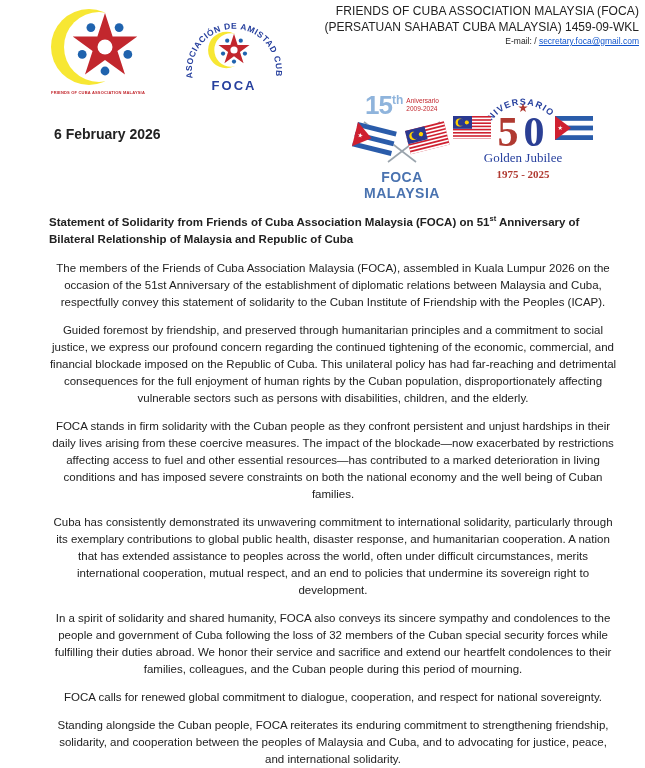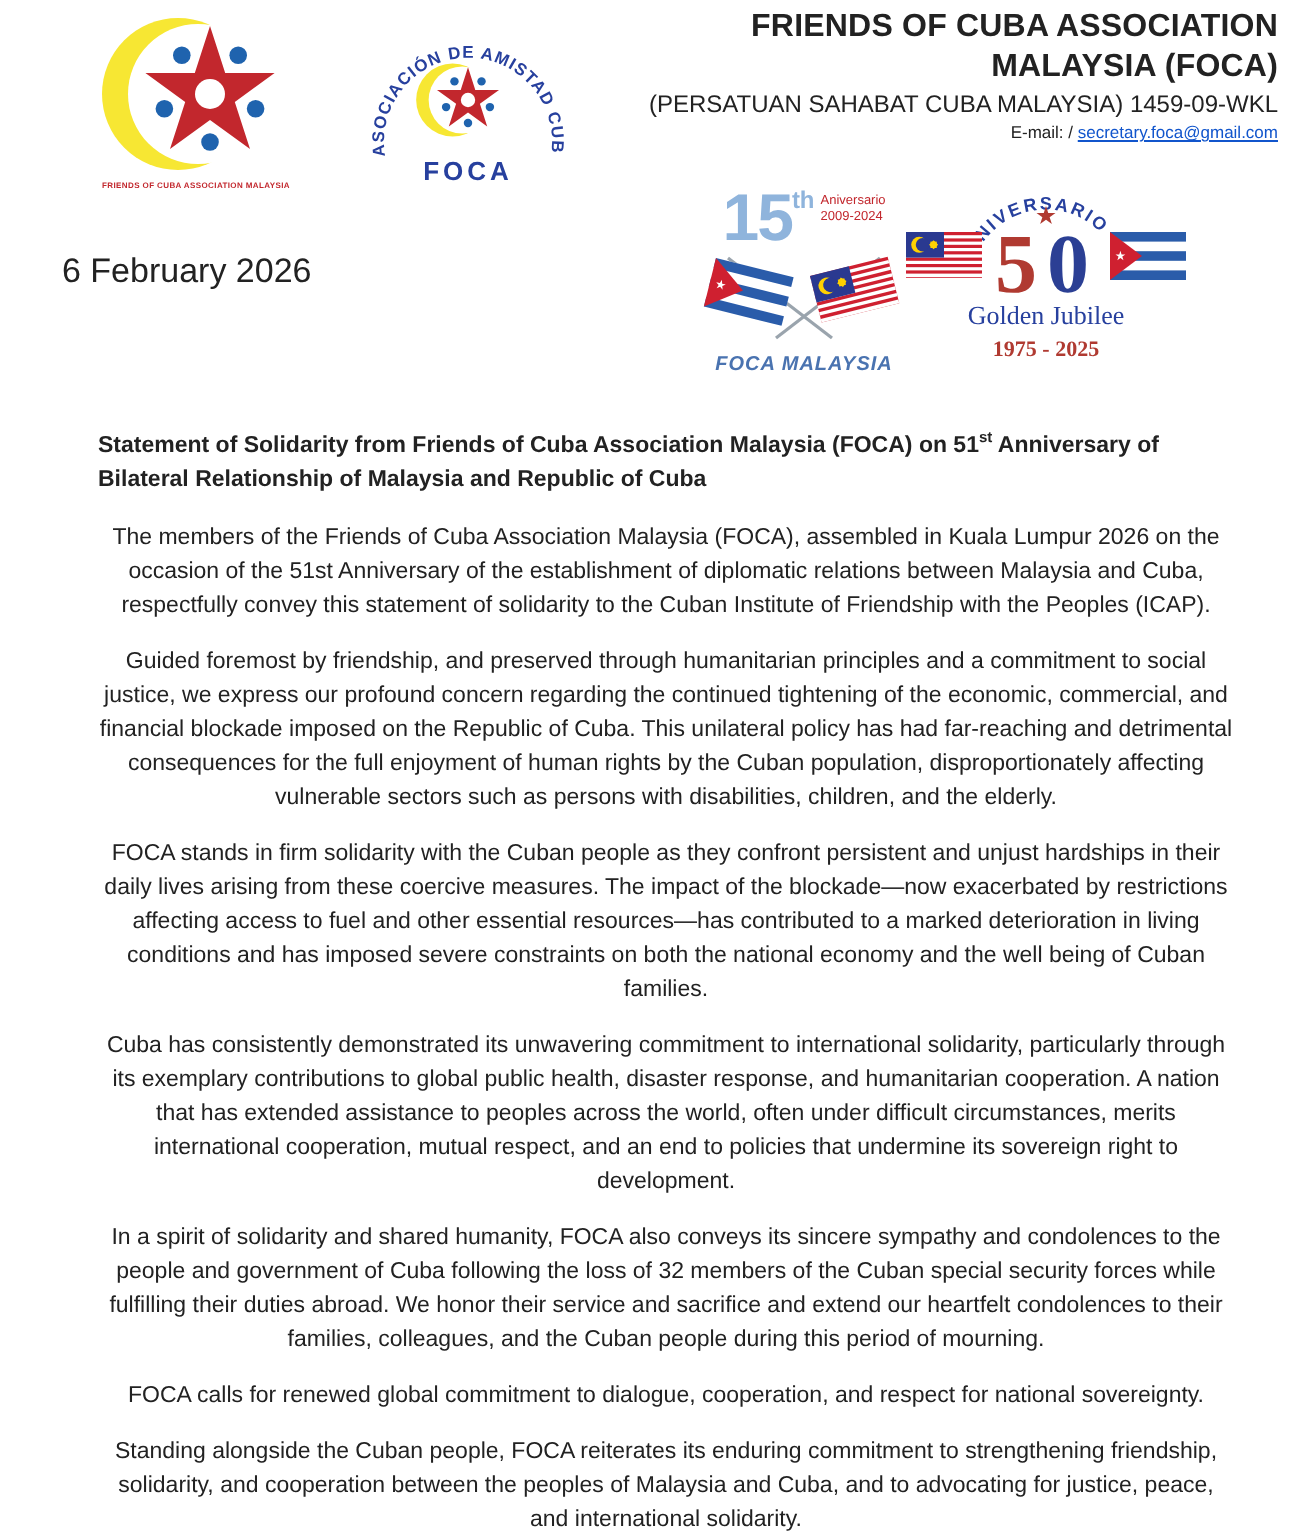--- a/index.html
+++ b/index.html
@@ -20,38 +20,38 @@
     position: absolute; left: 18px; bottom: 0px; width: 110px;
     font-size: 4px; font-weight: bold; color: #c2272d; letter-spacing: .2px;
     white-space: nowrap; overflow: hidden;
   }
   .logo-seal { position: absolute; left: 172px; top: 0px; width: 124px; height: 100px; }
 
   .header-text {
     position: absolute; right: 6px; top: 4px; width: 330px;
     text-align: right; line-height: 1.25;
   }
-  .header-text .org-name { font-size: 16px; font-weight: bold; letter-spacing: .1px; }
+  .header-text .org-name { font-size: 12px; font-weight: normal; letter-spacing: .1px; }
   .header-text .org-name-my { font-size: 12px; margin-top: 1px; }
   .header-text .address { font-size: 10.5px; margin-top: 2px; }
   .header-text .country { font-size: 10.5px; margin-top: 1px; }
   .header-text .email-line { font-size: 8.5px; margin-top: 1px; }
   .header-text .email-line a { color: #1155cc; text-decoration: underline; }
 
   
-  .date { position: absolute; left: 31px; top: 126px; font-size: 17px; }
+  .date { position: absolute; left: 54px; top: 126px; font-size: 14px; font-weight: bold; }
 
   
   .a15 { position: absolute; left: 347px; top: 92px; width: 110px; text-align: center; }
   .a15 .topline { display: flex; justify-content: center; align-items: flex-start; }
-  .a15 .big15 { font-size: 33px; font-weight: bold; color: #8fb4dc; line-height: 1; letter-spacing: -1px; }
+  .a15 .big15 { font-size: 26px; font-weight: bold; color: #8fb4dc; line-height: 1; letter-spacing: -1px; }
   .a15 .sup-th { font-size: 12px; font-weight: bold; color: #8fb4dc; margin-top: 1px; }
   .a15 .mini { text-align: left; margin-left: 3px; margin-top: 5px; }
   .a15 .mini div { font-size: 6.5px; color: #c2272d; line-height: 1.2; }
-  .a15 .caption { font-size: 10px; font-weight: bold; color: #4a73b0; letter-spacing: .5px; margin-top: 1px; font-style: italic; }
+  .a15 .caption { font-size: 14px; font-weight: bold; color: #4a73b0; letter-spacing: .5px; margin-top: 1px; }
 
   .a50 { position: absolute; left: 453px; top: 94px; width: 140px; }
   .a50 .years { text-align: center; font-size: 11px; font-weight: bold; color: #b03a31; margin-top: -2px; font-family: Liberation Serif, serif; }
 
   
   .doc-body { position: absolute; left: 49px; top: 210px; width: 568px; }
   .doc-title { font-size: 11.5px; font-weight: bold; line-height: 17px; margin-bottom: 12px; }
   .doc-title sup { font-size: 7.5px; }
   .doc-body p { font-size: 11.5px; line-height: 17px; margin-bottom: 11px; text-align: center; }
 </style>

